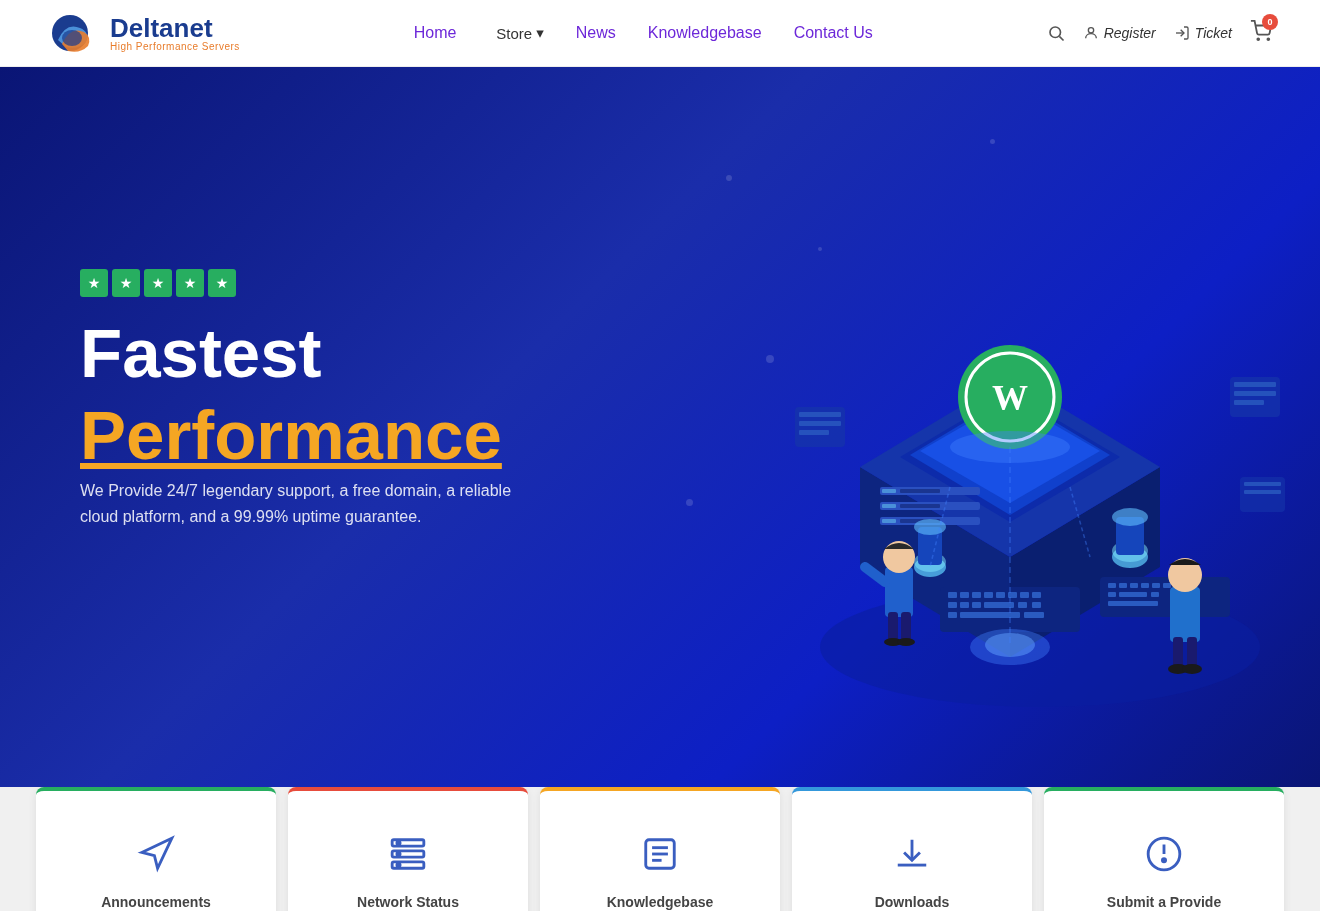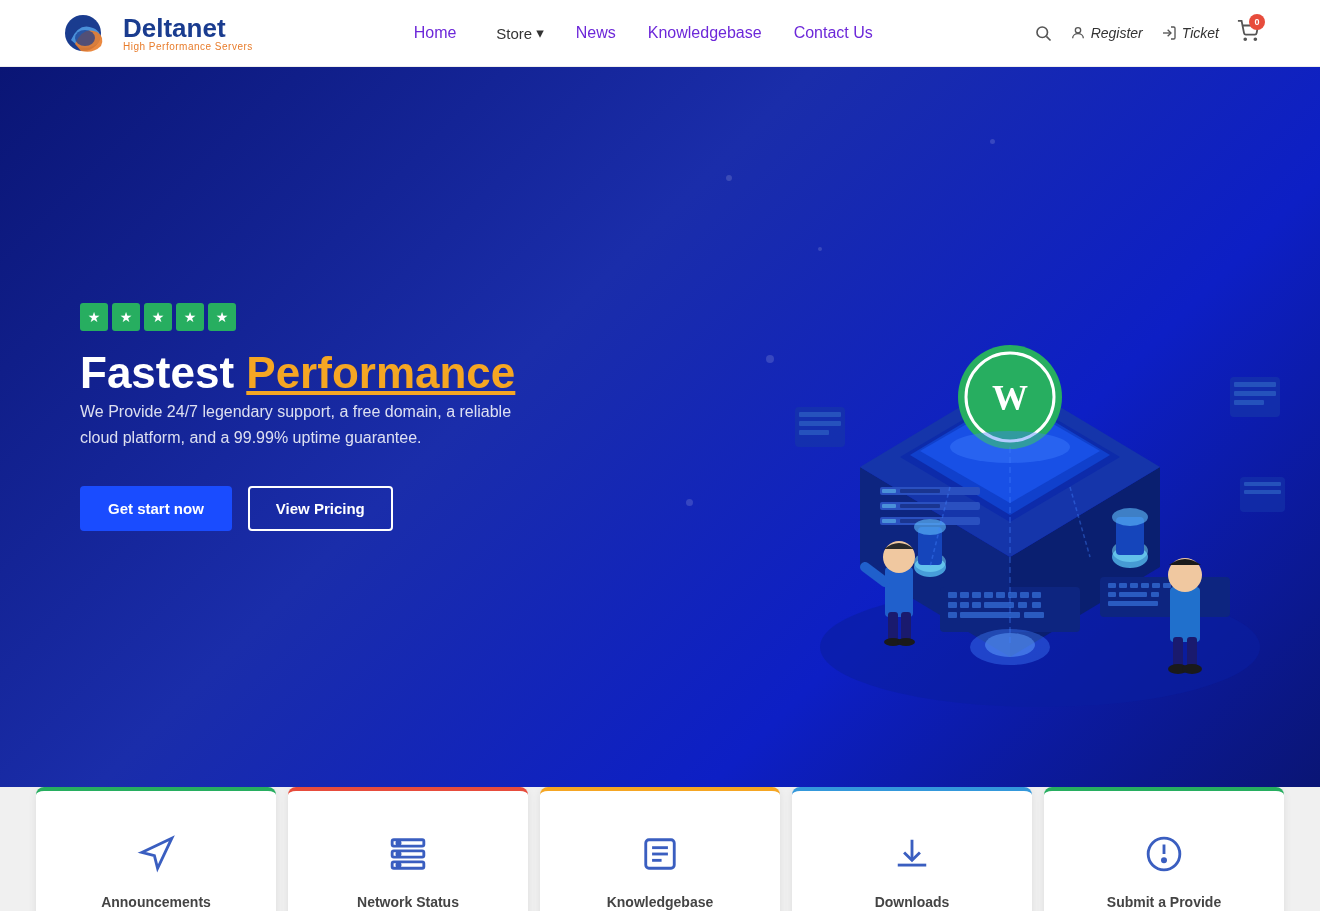--- a/index.html
+++ b/index.html
@@ -3,21 +3,21 @@
   <meta charset="utf-8">
   <style>
     * { margin: 0; padding: 0; box-sizing: border-box; }
     body { font-family: 'Segoe UI', Arial, sans-serif; background: #fff; overflow-x: hidden; }
 
     
     .header {
       display: flex;
       align-items: center;
       justify-content: space-between;
-      padding: 12px 61px;
+      padding: 12px 48px;
       background: #fff;
       border-bottom: 1px solid #eee;
       position: relative;
       z-index: 10;
     }
     .logo-area {
       display: flex;
       align-items: center;
       gap: 10px;
     }
@@ -127,21 +127,21 @@
       height: 28px;
       background: #27ae60;
       display: flex;
       align-items: center;
       justify-content: center;
       border-radius: 3px;
       color: #fff;
       font-size: 14px;
     }
     .hero-title {
-      font-size: 44px;
+      font-size: 69px;
       font-weight: 800;
       color: #fff;
       line-height: 1.2;
     }
     .hero-title .highlight {
       color: #f5a623;
       text-decoration: underline;
       text-decoration-color: #f5a623;
     }
     .hero-subtitle {
@@ -320,24 +320,20 @@
       <div class="star">★</div>
       <div class="star">★</div>
       <div class="star">★</div>
       <div class="star">★</div>
       <div class="star">★</div>
     </div>
     <h1 class="hero-title">
       <span>Fastest </span><span class="highlight">Performance</span><br>
     </h1>
     <p class="hero-subtitle">We Provide 24/7 legendary support, a free domain, a reliable cloud platform, and a 99.99% uptime guarantee.</p>
-    <div class="hero-buttons">
-      <button class="btn-primary">Get start now</button>
-      <button class="btn-secondary">View Pricing</button>
-    </div>
   </div>
 
   <div class="hero-illustration">
     <svg viewBox="0 0 680 600" xmlns="http://www.w3.org/2000/svg" class="server-scene">
 
       <ellipse cx="400" cy="520" rx="220" ry="60" fill="rgba(10,30,160,0.6)"></ellipse>
 
       <polygon points="220,340 370,430 370,530 220,440" fill="#0d2580"></polygon>
 
       <polygon points="370,430 520,340 520,440 370,530" fill="#0a1f70"></polygon>

